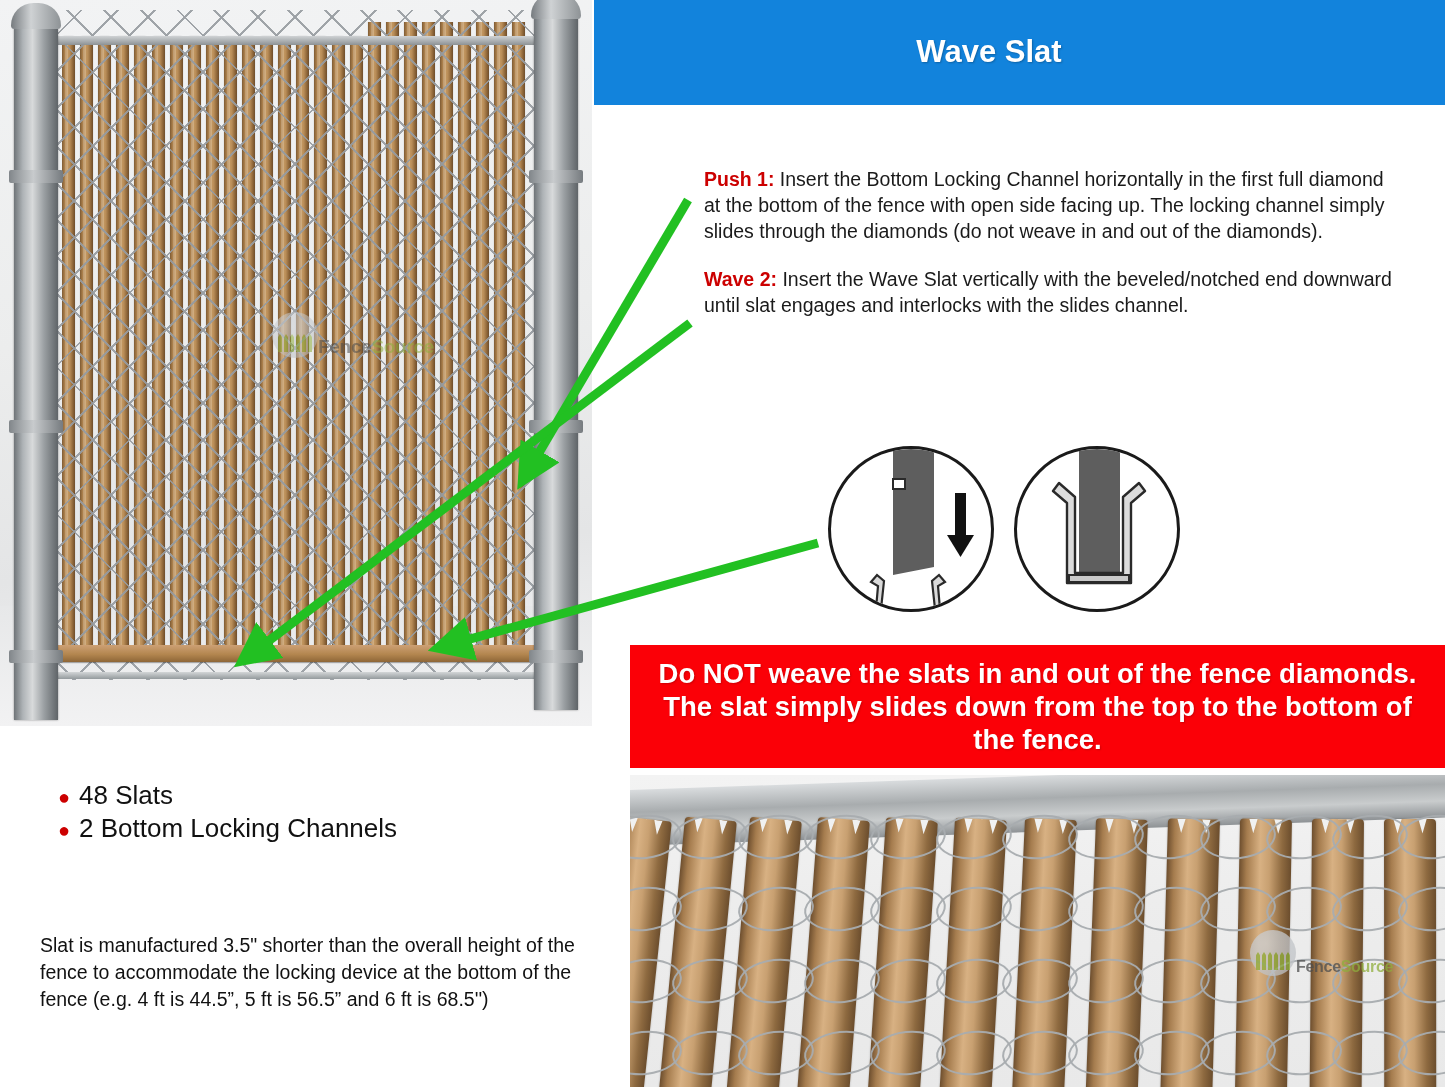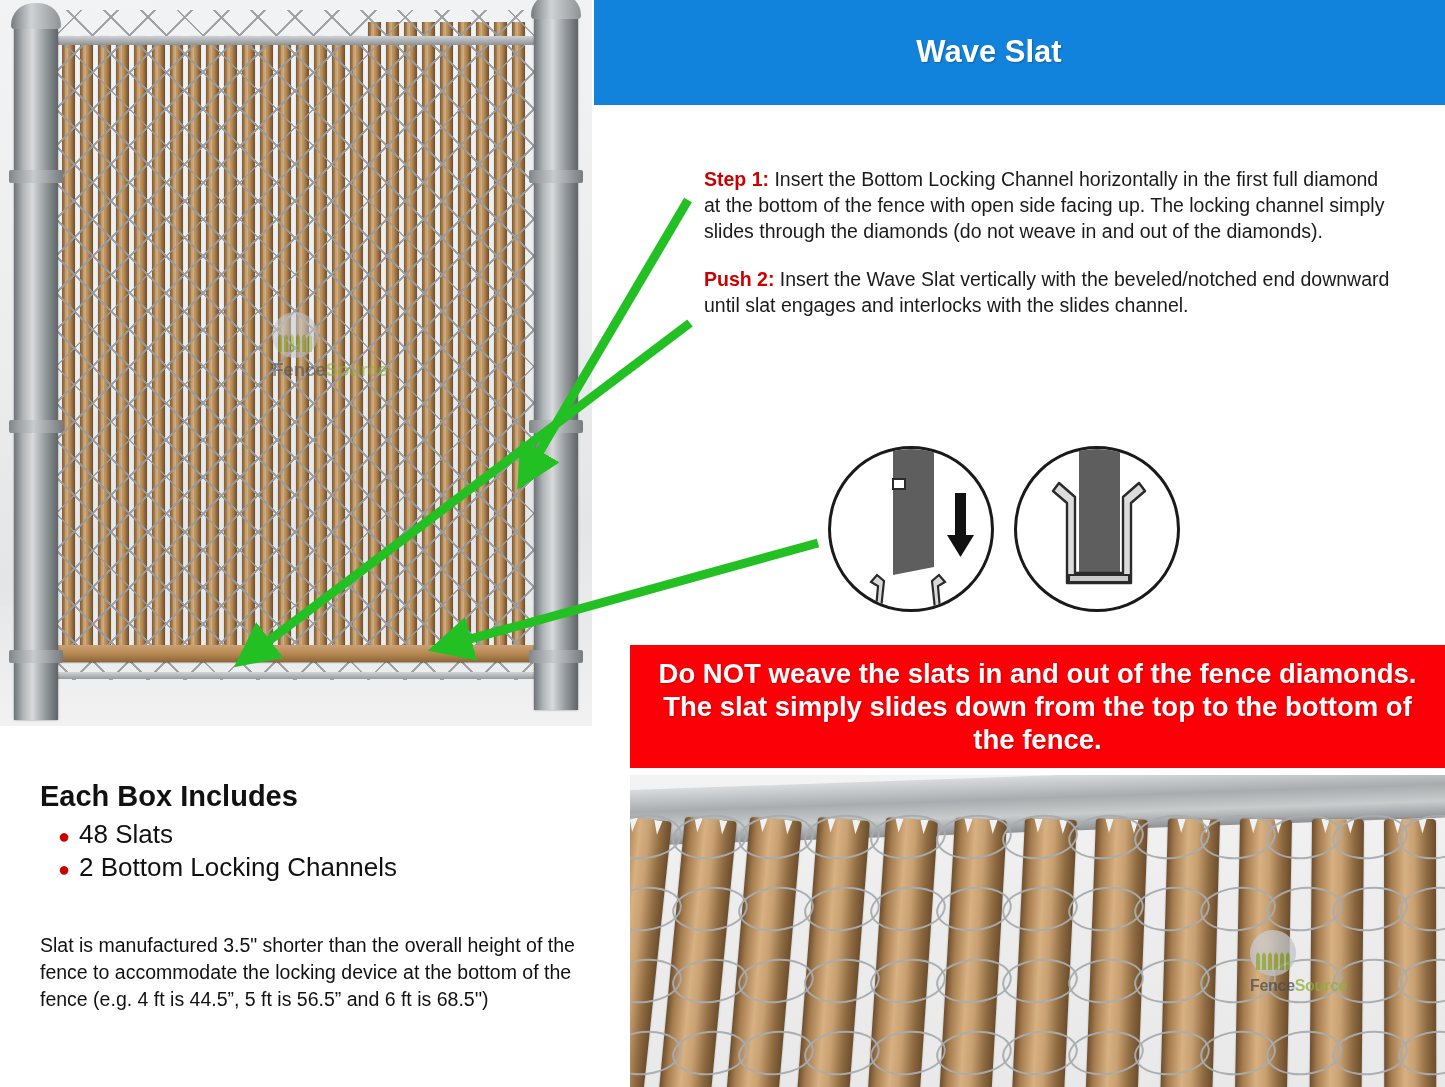--- a/index.html
+++ b/index.html
@@ -38,21 +38,21 @@
       background:linear-gradient(90deg,#81868a,#c8cbcd 45%,#767b7f);border-radius:2px;}
   .top-rail{position:absolute;left:46px;top:36px;width:500px;height:9px;
       background:linear-gradient(180deg,#cfd2d4,#8d9295);border-radius:4px;}
   .bottom-channel{position:absolute;left:52px;top:645px;width:484px;height:17px;
       background:linear-gradient(180deg,#cda074,#b3864f 55%,#8e6637);
       box-shadow:0 1px 1px rgba(0,0,0,.3);}
   .bottom-rail{position:absolute;left:40px;top:672px;width:505px;height:7px;
       background:linear-gradient(180deg,#d3d6d7,#949a9d);border-radius:3px;}
 
   
-  .watermark{position:absolute;display:flex;flex-direction:column;align-items:flex-start;
+  .watermark{position:absolute;display:flex;flex-direction:row;align-items:flex-end;
       opacity:.55;pointer-events:none;}
   .wm-badge{width:46px;height:46px;border-radius:50%;
       background:radial-gradient(circle at 35% 30%,#cfd2d6,#b9bcc0);
       display:flex;align-items:flex-end;justify-content:center;padding-bottom:6px;box-sizing:border-box;}
   .wm-pickets{display:flex;gap:2px;align-items:flex-end;}
   .wm-pickets i{display:block;width:4px;height:18px;background:#8fae3c;
       clip-path:polygon(0 18%,50% 0,100% 18%,100% 100%,0 100%);}
   .wm-text{font-size:19px;font-weight:bold;letter-spacing:-.3px;margin-top:1px;white-space:nowrap;}
   .wm-text .a{color:#4d4d4d;}
   .wm-text .b{color:#8fae3c;}
@@ -194,24 +194,24 @@
 </div>
 
 <div id="header">
   <div class="title">
     <div>Wave Slat</div>
   </div>
 </div>
 
 <div id="steps">
   <p class="step">
-    <span class="lab">Step 1:</span><span> Insert the Bottom Locking Channel horizontally in the first full diamond at the bottom of the fence with open side facing up. The locking channel simply slides through the diamonds (do not weave in and out of the diamonds).</span>
+    <span class="lab">Push 1:</span><span> Insert the Bottom Locking Channel horizontally in the first full diamond at the bottom of the fence with open side facing up. The locking channel simply slides through the diamonds (do not weave in and out of the diamonds).</span>
   </p>
   <p class="step">
-    <span class="lab">Push 2:</span><span> Insert the Wave Slat vertically with the beveled/notched end downward until slat engages and interlocks with the slides channel.</span>
+    <span class="lab">Wave 2:</span><span> Insert the Wave Slat vertically with the beveled/notched end downward until slat engages and interlocks with the slides channel.</span>
   </p>
 </div>
 
 <div id="lock-diagrams">
   <div class="circle-dia one">
     <svg width="160" height="160" viewBox="0 0 160 160">
       <polygon points="62,0 103,0 103,118 62,126 62,40 74,40 74,30 62,30" fill="#5e5e5e"></polygon>
       <path d="M62,30 L74,30 L74,40 L62,40 Z" fill="#fff" stroke="#2a2a2a" stroke-width="2"></path>
       <path d="M50,160 L53,132 L46,126 L40,133 L47,137 L45,160 Z" fill="#d9d9d9" stroke="#2a2a2a" stroke-width="2.2"></path>
       <path d="M104,160 L101,132 L108,126 L114,133 L107,137 L109,160 Z" fill="#d9d9d9" stroke="#2a2a2a" stroke-width="2.2"></path>
@@ -313,21 +313,20 @@
           <i></i>
           <i></i>
           <i></i>
         </div>
     </div>
     <div class="wm-text" style="font-size:16px"><span class="a">Fence</span><span class="b">Source</span></div>
   </div>
 </div>
 
 <div id="box-includes">
-  <h2>Each Box Includes</h2>
   <div class="bullet">
     <span class="dot">●</span>
     <span>48 Slats</span>
   </div>
   <div class="bullet">
     <span class="dot">●</span>
     <span>2 Bottom Locking Channels</span>
   </div>
 </div>
 

